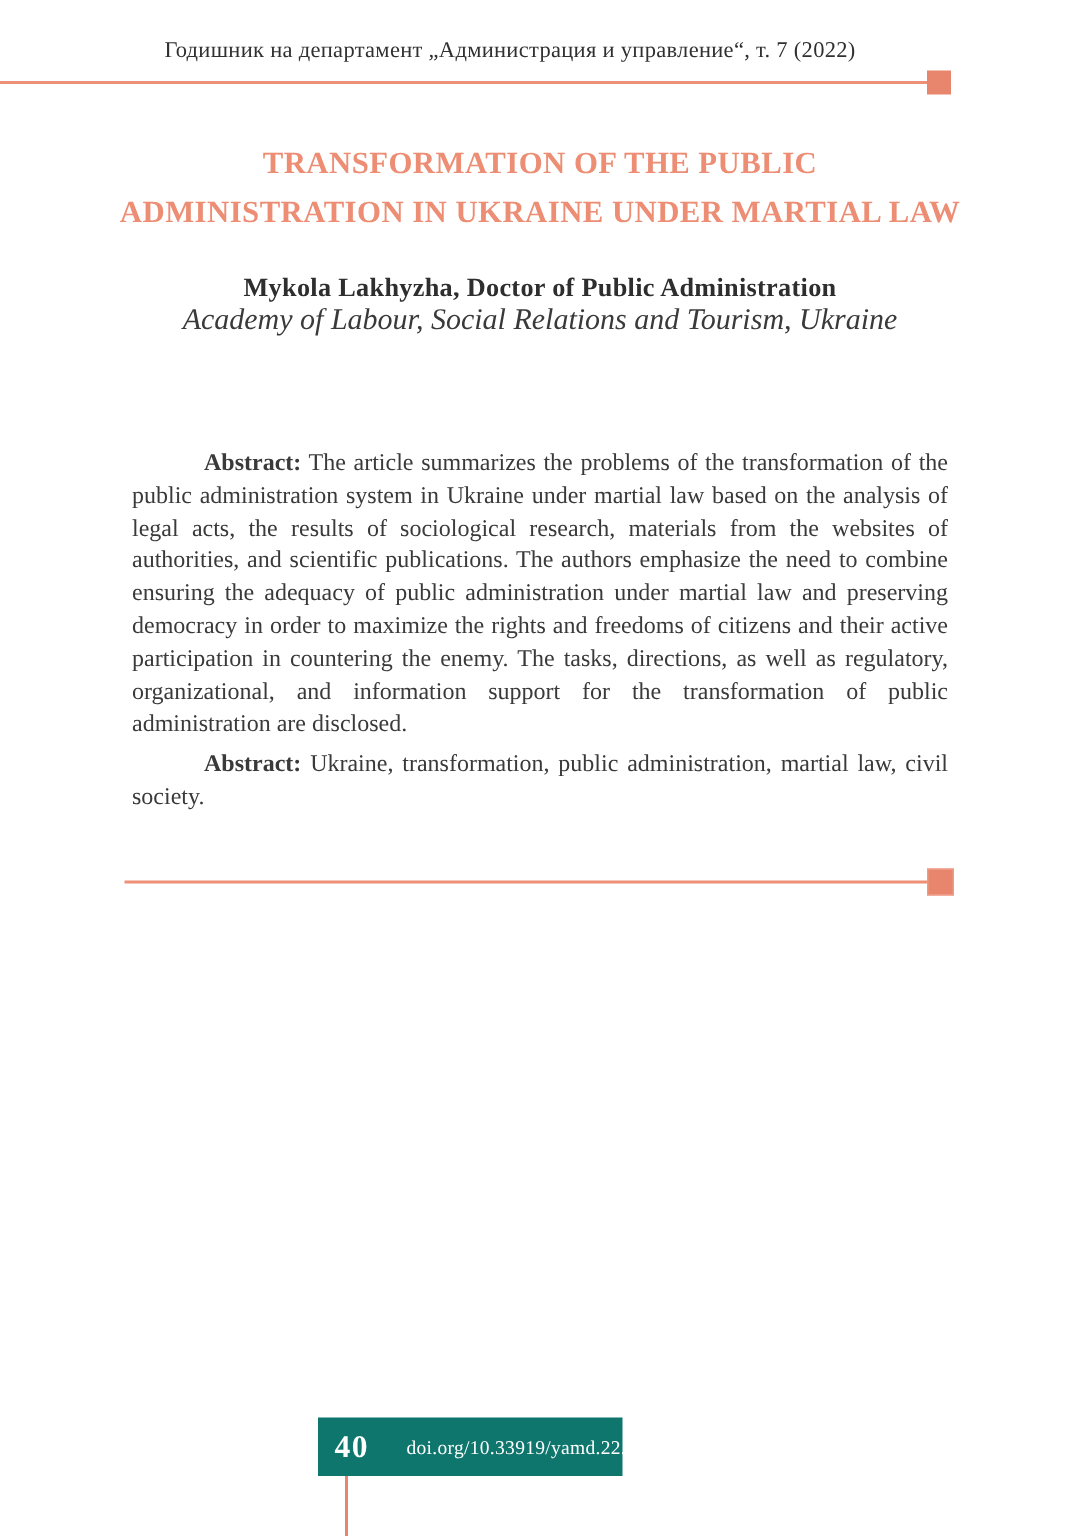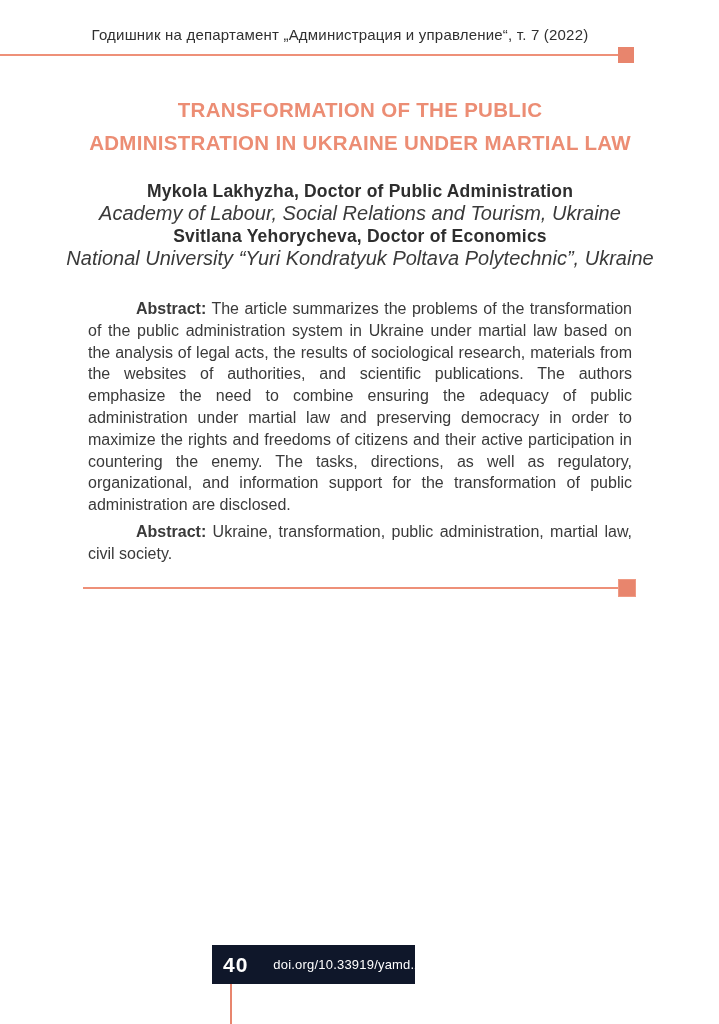--- a/index.html
+++ b/index.html
@@ -1,21 +1,21 @@
 <!DOCTYPE html>
 <html><head>
 <meta charset="utf-8">
 <style>
   html,body{margin:0;padding:0;background:#ffffff;}
   .page{
     position:relative;
     width:719px;height:1024px;
     background:#ffffff;
     overflow:hidden;
-    font-family:Liberation Sans, sans-serif;
+    font-family:Liberation Serif, serif;
     color:#3a3a3a;
   }
   
   .running-head{
     position:absolute;top:25px;left:40px;width:600px;
     text-align:center;
     font-size:15px;line-height:19px;
     color:#303030;
     letter-spacing:0.2px;
   }
@@ -70,21 +70,21 @@
     background:#ee9078;
   }
   .bottom-square{
     position:absolute;top:579px;left:618px;width:18px;height:18px;
     background:#e8856d;
     border:1px solid #ef9a84;box-sizing:border-box;
   }
   
   .footer-box{
     position:absolute;top:945px;left:212px;width:203px;height:39px;
-    background:#0f172a;
+    background:#0f766e;
     display:flex;align-items:center;
     color:#ffffff;
   }
   .footer-page-number{
     font-size:21px;font-weight:bold;
     padding:0 12px 0 11px;
     letter-spacing:1px;
   }
   .footer-divider{
     width:1px;height:25px;
@@ -114,24 +114,20 @@
   <h1 class="title" style="margin:0;">
     <span class="line">TRANSFORMATION OF THE PUBLIC</span>
     <span class="line">ADMINISTRATION IN UKRAINE UNDER MARTIAL LAW</span>
   </h1>
 
   <div class="author-block author-1">
     <div class="author-name">Mykola Lakhyzha, Doctor of Public Administration</div>
     <div class="author-affiliation">Academy of Labour, Social Relations and Tourism, Ukraine</div>
   </div>
 
-  <div class="author-block author-2">
-    <div class="author-name">Svitlana Yehorycheva, Doctor of Economics</div>
-    <div class="author-affiliation">National University “Yuri Kondratyuk Poltava Polytechnic”, Ukraine</div>
-  </div>
 
   <div class="body-text">
     <p><span class="inline-label">Abstract:</span><span> The article summarizes the problems of the transformation of the public administration system in Ukraine under martial law based on the analysis of legal acts, the results of sociological research, materials from the websites of authorities, and scientific publications. The authors emphasize the need to combine ensuring the adequacy of public administration under martial law and preserving democracy in order to maximize the rights and freedoms of citizens and their active participation in countering the enemy. The tasks, directions, as well as regulatory, organizational, and information support for the transformation of public administration are disclosed.</span></p>
     <p><span class="inline-label">Abstract:</span><span> Ukraine, transformation, public administration, martial law, civil society.</span></p>
   </div>
 
   <div class="bottom-rule"></div>
   <div class="bottom-square"></div>
 
   <div class="footer-box">

